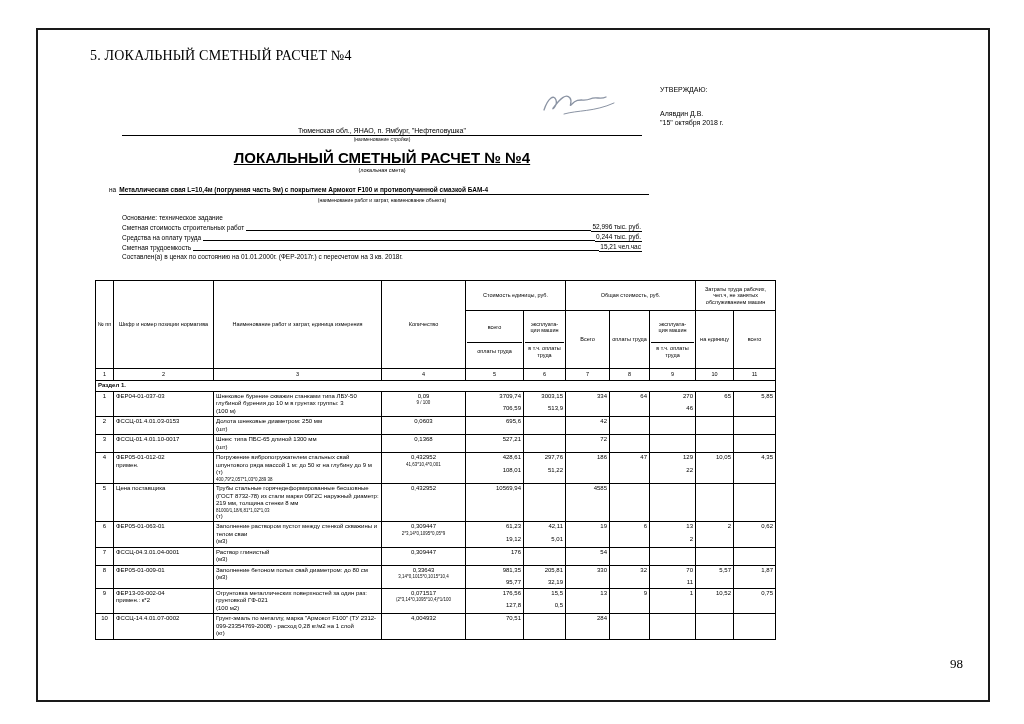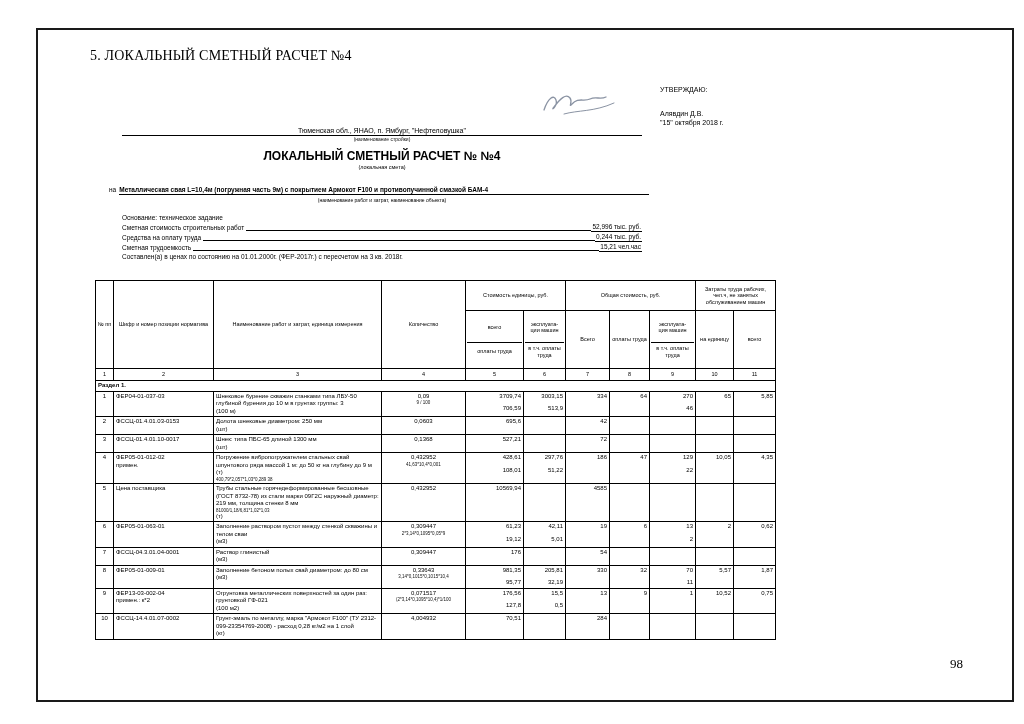--- a/index.html
+++ b/index.html
@@ -3,33 +3,33 @@
 <meta charset="utf-8">
 <style>
   html,body { margin:0; padding:0; }
   body {
     width:1024px; height:724px; background:#ffffff; position:relative;
     font-family:"Liberation Sans", sans-serif; color:#000;
     -webkit-font-smoothing:antialiased;
   }
   .sheet {
     position:absolute; left:36px; top:28px; width:950px; height:670px;
-    border:2px solid #1a1a1a; background:#fff;padding-left:24px;
+    border:2px solid #1a1a1a; background:#fff;
   }
   .sec-title { position:absolute; left:52px; top:18px; font:400 14px "Liberation Serif", serif; letter-spacing:.2px; }
 
   .approve-label { position:absolute; left:622px; top:56px; font-size:7px; }
   .signature { position:absolute; left:500px; top:60px; }
   .approver-name { position:absolute; left:622px; top:80px; font-size:7px; }
   .approve-date  { position:absolute; left:622px; top:89px; font-size:7px; }
 
   .head-block { position:absolute; left:84px; top:97px; width:520px; text-align:center; }
   .loc-line { border-bottom:1px solid #000; font-size:7px; padding-bottom:1px; }
   .caption { font-size:5px; color:#111; }
-  .doc-title { font-size:12px; font-weight:bold; margin-top:7px; }
+  .doc-title { font-size:15px; font-weight:bold; margin-top:7px;text-decoration:underline; }
   .doc-subtitle { font-size:5.5px; margin-top:1px; }
 
   .subject-row { position:absolute; left:71px; top:156px; width:540px; display:flex; font-size:6.5px; }
   .subject-prefix { margin-right:3px; white-space:nowrap; }
   .subject-text { flex:1; border-bottom:1px solid #000; font-weight:bold; padding-bottom:1px; }
   .subject-caption { position:absolute; left:78px; top:167px; width:532px; text-align:center; font-size:5px; }
 
   .info { position:absolute; left:84px; top:183px; width:520px; font-size:6.5px; line-height:9px; }
   .cost-line { display:flex; align-items:flex-end; }
   .cl-label { white-space:nowrap; }

